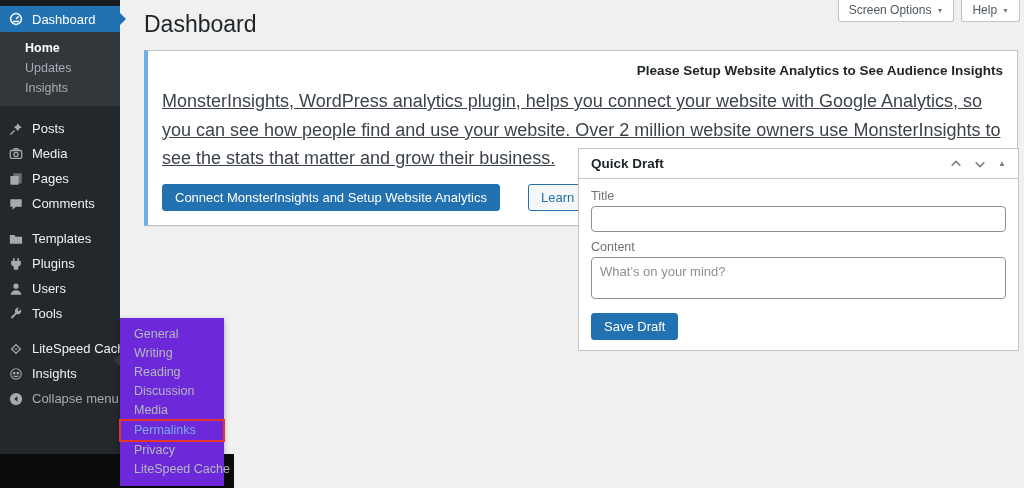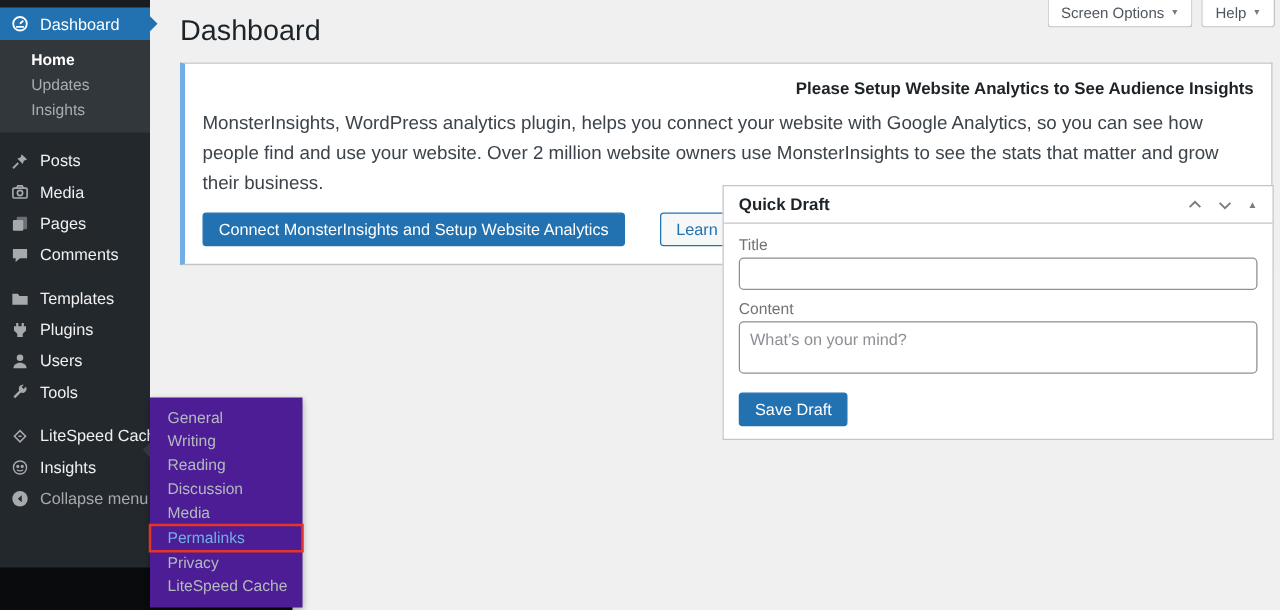--- a/index.html
+++ b/index.html
@@ -44,22 +44,22 @@
   .submenu li.current { color:#fff; font-weight:bold; }
   .gap { margin-top:10px; }
   .menu-item.highlight-blue, .menu-item.highlight-blue .mi-icon { color:#72aee6; }
   .menu-item.muted { color:#a7aaad; }
   .sidebar-bottom-black {
     position:absolute; left:0; top:454px; width:234px; height:34px;
     background:#0a0b0c; z-index:6;
   }
   
   .flyout {
-    position:absolute; left:120px; top:318px; width:122px;
-    background:#4c1d95; z-index:8; padding:7px 0;
+    position:absolute; left:120px; top:318px; width:104px;
+    background:#6d28d9; z-index:8; padding:7px 0;
     box-shadow:0 2px 5px rgba(0,0,0,.3);
   }
   .flyout-arrow {
     position:absolute; left:-6px; top:36px; width:0; height:0;
     border-top:6px solid transparent; border-bottom:6px solid transparent;
     border-right:6px solid #32373c;
   }
   .flyout ul { list-style:none; }
   .flyout li {
     height:19px; line-height:19px; padding-left:14px;
@@ -87,21 +87,21 @@
   }
   .screen-meta .dd-arrow { font-size:7px; color:#787c82; }
   
   .notice {
     background:#fff; border:1px solid #c3c4c7; border-left:4px solid #72aee6;
     box-shadow:0 1px 1px rgba(0,0,0,.04);
     padding:12px 14px 14px; margin-top:2px;
   }
   .notice-title { font-size:13.5px; font-weight:bold; color:#1d2327;text-align:right; }
   .notice-body {
-    font-size:15px; color:#3c434a; line-height:1.6; margin-top:9px; max-width:880px;
+    font-size:18px; color:#3c434a; line-height:1.6; margin-top:9px; max-width:880px;text-decoration:underline;
   }
   .notice-actions { margin-top:11px; display:flex; gap:28px; align-items:center; }
   .btn-primary {
     font-family:"Liberation Sans",sans-serif;
     background:#2271b1; color:#fff; border:1px solid #2271b1;
     border-radius:3px; padding:5px 12px; font-size:13px; cursor:pointer;
   }
   .btn-outline {
     font-family:"Liberation Sans",sans-serif;
     background:#f6f7f7; color:#2271b1; border:1px solid #2271b1;

